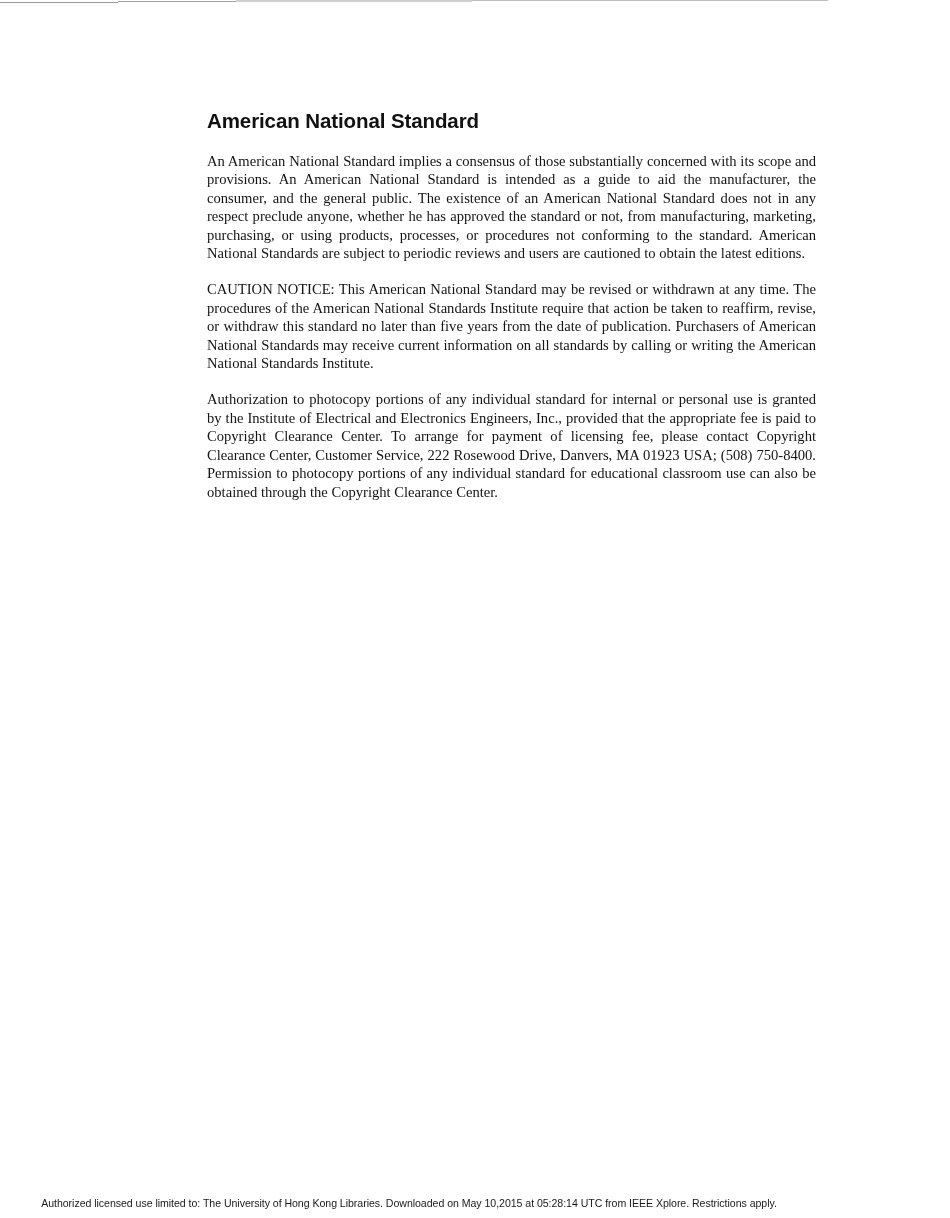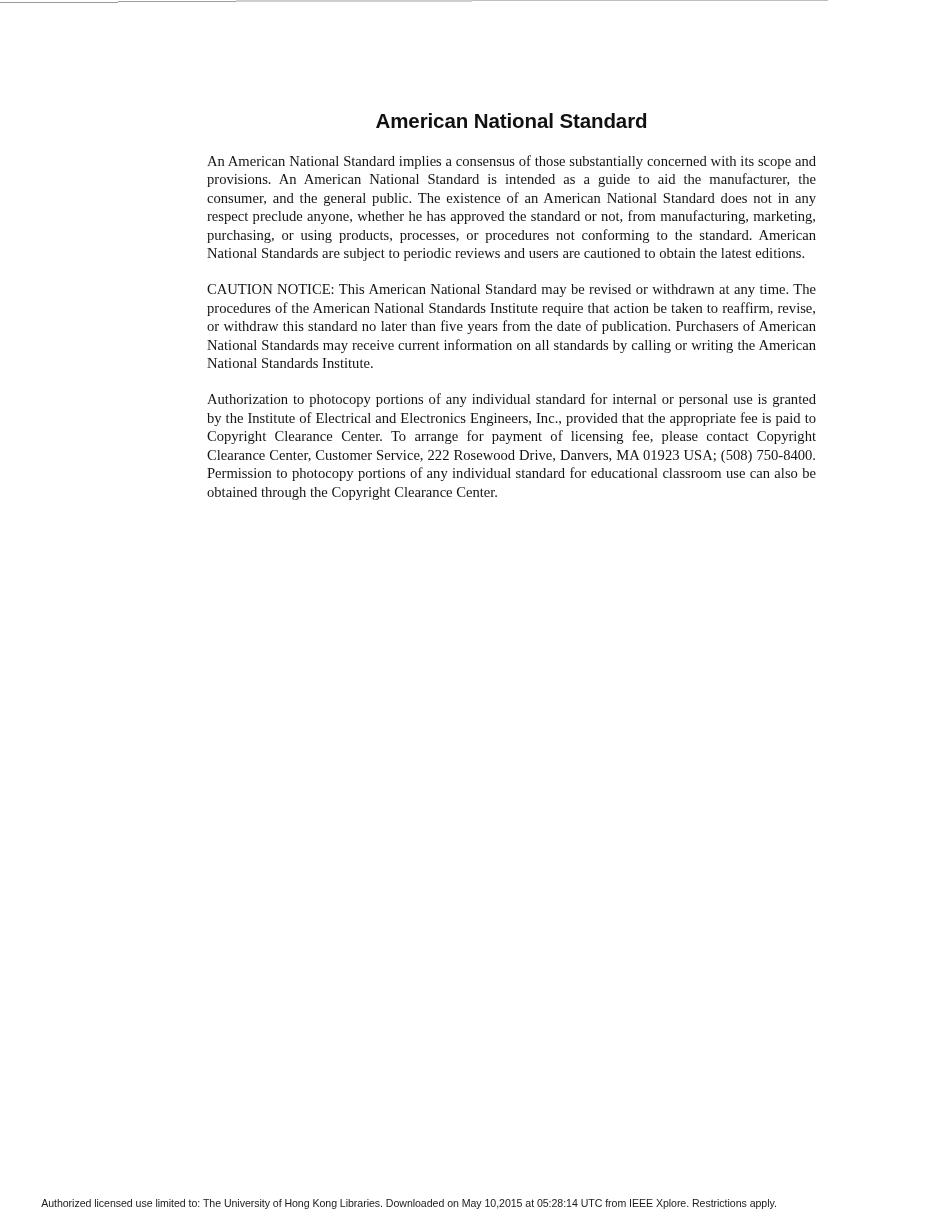--- a/index.html
+++ b/index.html
@@ -31,21 +31,20 @@
       width: 609px;
     }
     .title {
       font-family: "Liberation Sans", sans-serif;
       font-weight: bold;
       font-size: 20.5px;
       line-height: 26px;
       margin: 0 0 18px 0;
       color: #111111;
       letter-spacing: -0.1px;
-      text-align: center;
     }
     .para {
       font-family: "Liberation Serif", serif;
       font-size: 14.6px;
       line-height: 18.4px;
       text-align: justify;
       margin: 4px 0 18px 0;
       color: #141414;
       hyphens: manual;
     }

